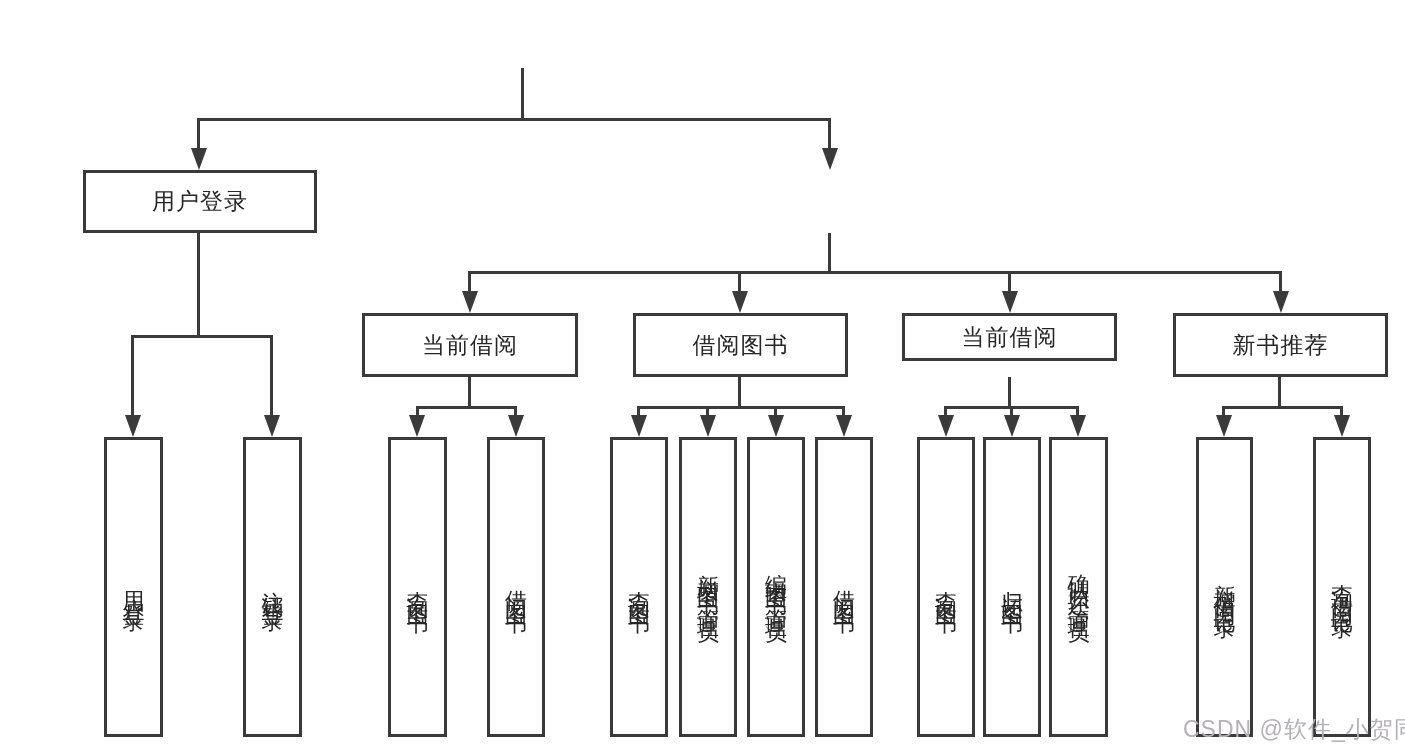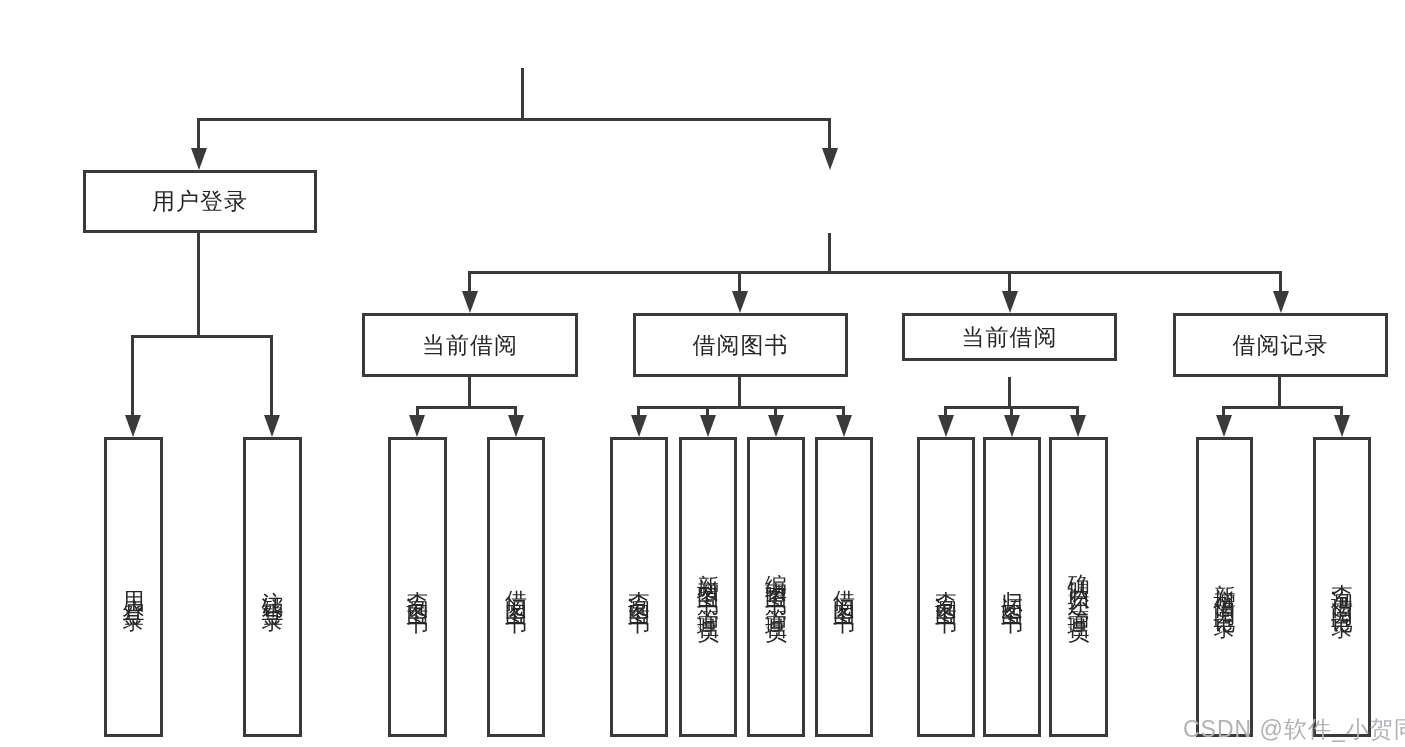--- a/index.html
+++ b/index.html
@@ -110,21 +110,21 @@
   <div class="hbox" style="left:362px; top:313px; width:216px; height:64px;">
     <span>当前借阅</span>
   </div>
   <div class="hbox" style="left:633px; top:313px; width:215px; height:64px;">
     <span>借阅图书</span>
   </div>
   <div class="hbox" style="left:902px; top:313px; width:215px; height:48px;">
     <span>当前借阅</span>
   </div>
   <div class="hbox" style="left:1173px; top:313px; width:215px; height:64px;">
-    <span>借阅记录</span>
+    <span>新书推荐</span>
   </div>
 
   <div class="vline" style="left:468px; top:377px; height:32px;"></div>
   <div class="hline" style="left:416px; top:406px; width:101px;"></div>
   <div class="vline" style="left:416px; top:406px; height:12px;"></div>
   <div class="arr" style="left:409px; top:415px;"></div>
   <div class="vline" style="left:514px; top:406px; height:12px;"></div>
   <div class="arr" style="left:508px; top:415px;"></div>
 
   <div class="vline" style="left:738px; top:377px; height:32px;"></div>

